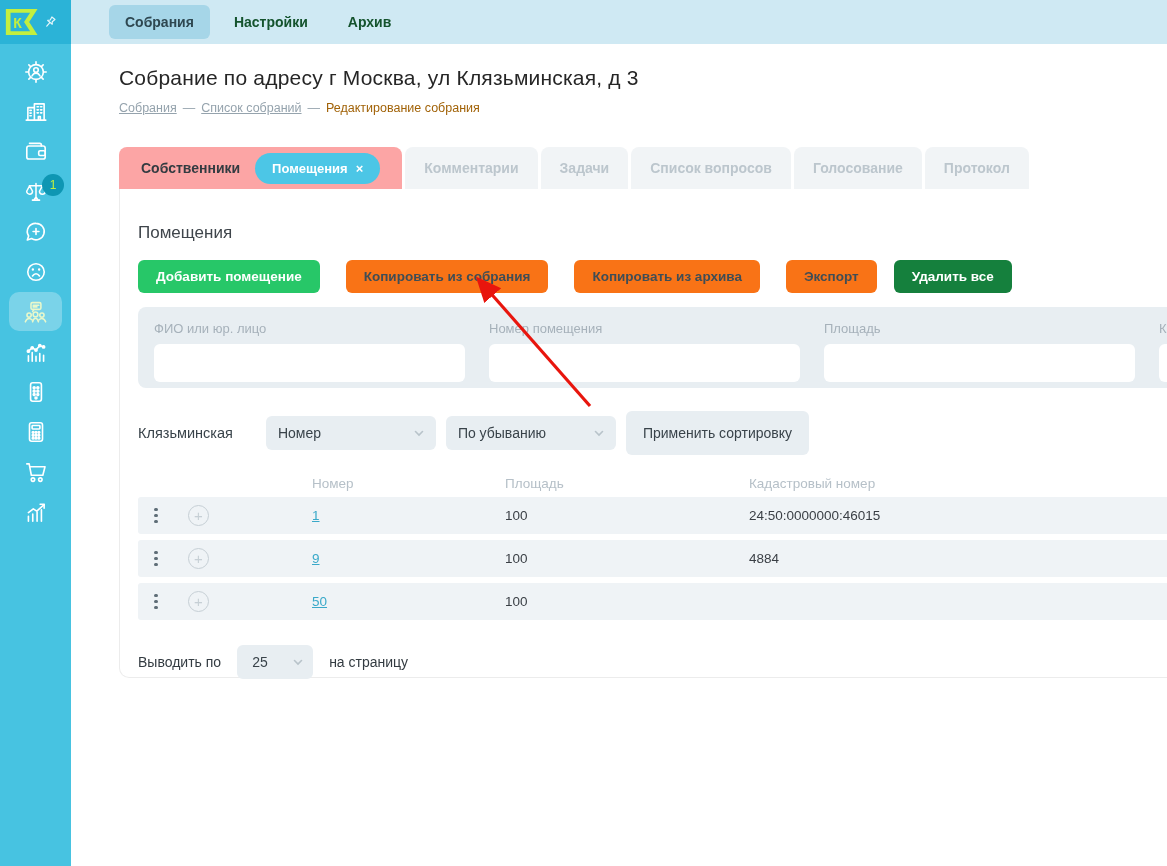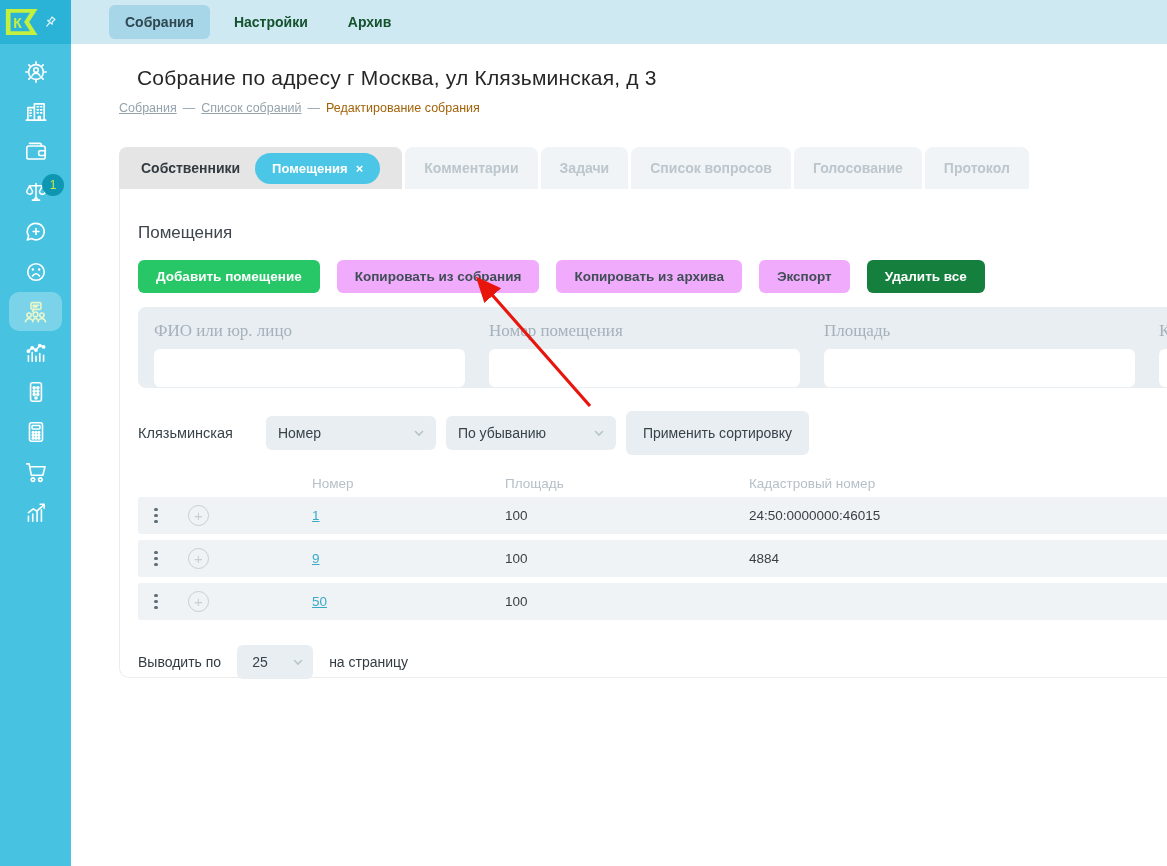--- a/index.html
+++ b/index.html
@@ -21,48 +21,48 @@
     background:#0e96b3; color:#c3ef3f; font-size:12px; display:flex; align-items:center; justify-content:center; z-index:2; }
 
   
   .header { position:absolute; left:71px; top:0; width:1096px; height:44px; background:#cfe9f3;
     display:flex; align-items:center; padding-left:38px; gap:8px; }
   .nav-link { font-size:14px; font-weight:600; color:#14532d; padding:9px 16px; border-radius:6px; cursor:pointer; white-space:nowrap; }
   .nav-link.active { background:#a6d6e8; color:#2e4750; font-weight:700; }
 
   
   .main { position:absolute; left:71px; top:44px; width:1096px; height:822px; background:#fff; }
-  .page-title { position:absolute; left:48px; top:22px; font-size:21px; color:#262626; letter-spacing:.2px;margin-left:18px; }
+  .page-title { position:absolute; left:48px; top:22px; font-size:21px; color:#262626; letter-spacing:.2px; }
   .breadcrumb { position:absolute; left:48px; top:57px; font-size:12.5px; color:#95a3ad; display:flex; gap:6px; align-items:center; }
   .crumb-link { text-decoration:underline; cursor:pointer; color:#95a3ad; }
   .crumb-current { color:#a16207; }
 
   .tabs { position:absolute; left:48px; top:103px; display:flex; height:42px; align-items:stretch; z-index:3; }
   .tab { background:#f1f4f6; color:#bcc6cd; font-size:14px; font-weight:600; padding:0 19px;
     display:flex; align-items:center; border-radius:8px 8px 0 0; margin-right:3px; cursor:pointer; white-space:nowrap; }
-  .tab.active { background:#e5e5e5; color:#333b41; gap:15px; padding:0 22px; }
+  .tab.active { background:#fca5a5; color:#333b41; gap:15px; padding:0 22px; }
   .chip { background:#4cc6e6; color:#fff; font-weight:700; font-size:13px; padding:8px 17px;
     border-radius:17px; display:flex; gap:8px; align-items:center; cursor:pointer; }
   .chip-close { font-weight:700; cursor:pointer; }
 
   .card { position:absolute; left:48px; top:145px; width:1165px; height:489px; background:#fff;
     border:1px solid #ececec; border-top:0; border-radius:0 0 10px 10px; padding:20px 20px 0 18px; z-index:2; }
   .section-heading { font-size:17px; font-weight:500; color:#3f454b; margin-top:14px; }
 
   .btn-row { display:flex; gap:17px; margin-top:17px; }
   .btn { height:33px; border:none; border-radius:6px; font-size:13.5px; font-weight:600;
     padding:0 18px; cursor:pointer; font-family:inherit; white-space:nowrap; }
   .btn.green { background:#27c768; color:#fff; }
   .btn.red { background:#15803d; color:#fff; }
-  .btn.gray { background:#f0abfc; color:#3f4d55; }
+  .btn.gray { background:#f97316; color:#3f4d55;margin-left:9px; }
 
   .filter-panel { margin-top:14px; width:1126px; height:81px; background:#e8eef2; border-radius:8px;
     padding:14px 0 0 16px; display:flex; gap:24px; overflow:hidden; }
   .f-field { width:311px; flex:none; }
-  .f-label { font-size:17px; color:#a6b1ba; margin-bottom:8px; white-space:nowrap;font-family:Liberation Serif, serif; }
+  .f-label { font-size:13px; color:#a6b1ba; margin-bottom:8px; white-space:nowrap; }
   .f-input { width:100%; height:38px; border:none; border-radius:6px; background:#fff; outline:none; padding:0 10px; font-family:inherit; font-size:14px; }
 
   .sort-row { margin-top:23px; display:flex; align-items:center; }
   .sort-label { font-size:14.5px; color:#39434a; margin-right:33px; }
   .dropdown { width:170px; height:34px; background:#e8eef2; border-radius:6px; display:flex;
     align-items:center; justify-content:space-between; padding:0 12px; font-size:14px; color:#39434a;
     margin-right:10px; cursor:pointer; }
   .btn-apply { height:44px; background:#e8eef2; border:none; border-radius:6px; font-size:14px;
     color:#39434a; padding:0 17px; cursor:pointer; font-family:inherit; }
 

